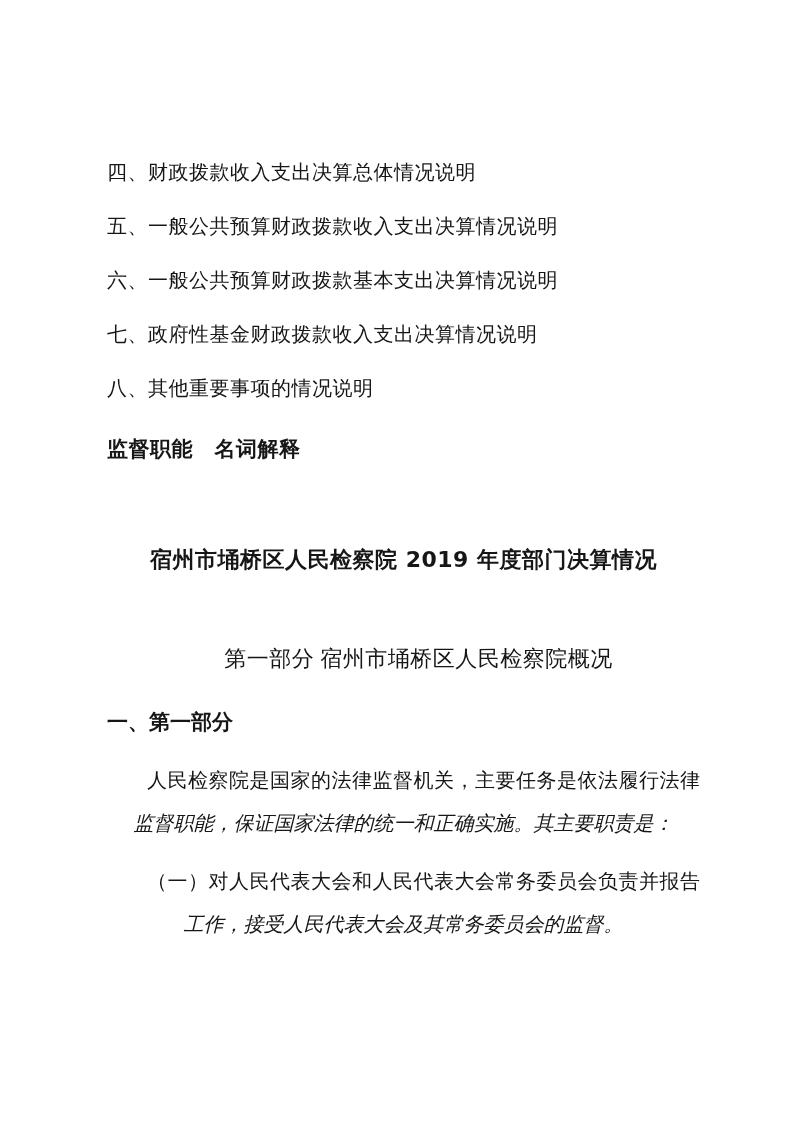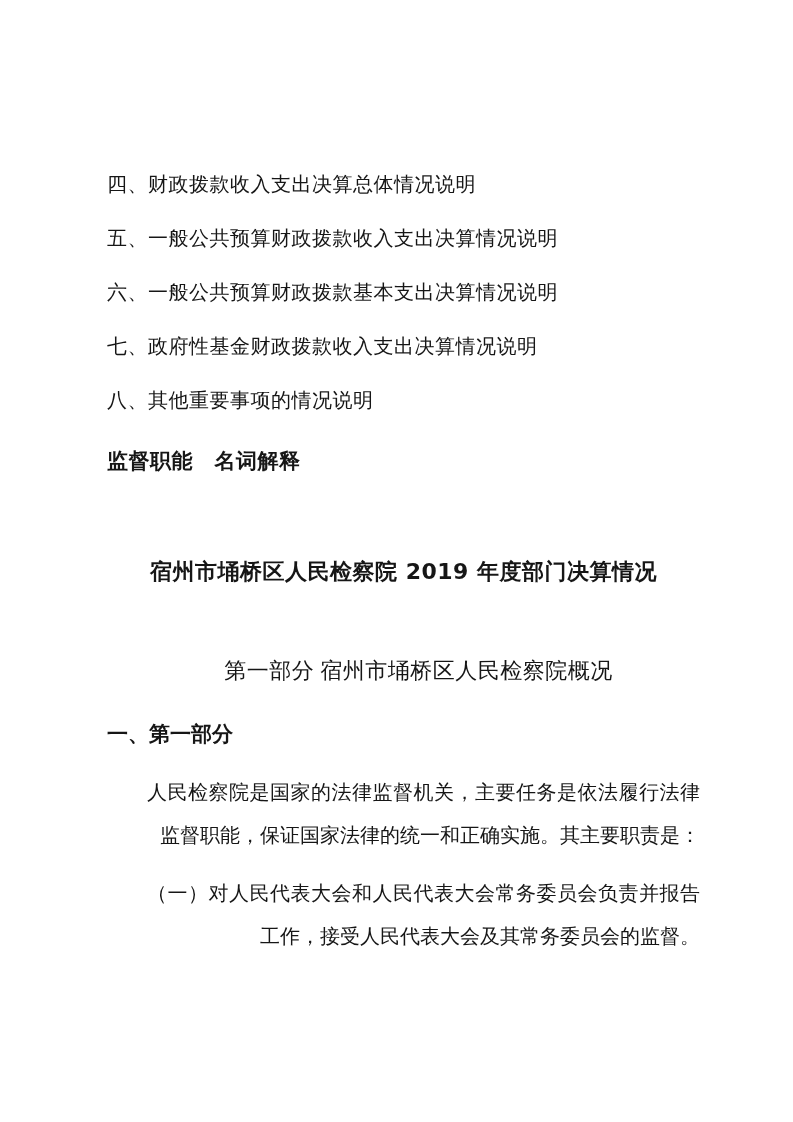--- a/index.html
+++ b/index.html
@@ -17,21 +17,21 @@
     box-sizing: border-box;
     padding: 153px 93px 0 107px;
     color: #161616;
     font-family: "DejaVu Serif", "Liberation Serif", serif;
   }
   
   .toc-item {
     font-size: 20px;
     line-height: 30px;
     letter-spacing: 0.5px;
-    margin: 16px 0 24px 0;
+    margin: 4px 0 24px 0;
     text-align: left;
     white-space: nowrap;
   }
   
   .part4-heading {
     font-size: 21px;
     font-weight: bold;
     line-height: 30px;
     margin: 31px 0 0 0;
     text-align: left;
@@ -79,21 +79,22 @@
     white-space: nowrap;
   }
   .para .line.justified {
     white-space: normal;
     text-align: justify;
     text-align-last: justify;
     text-justify: inter-character;
     text-indent: 2em;
   }
   .para .line.lastline {
-    text-align: right;
+    text-align: center;
+    font-style: italic;
   }
 </style>
 </head>
 <body>
 
 <div class="page">
 
   <div class="toc">
     <div class="toc-item">四、财政拨款收入支出决算总体情况说明</div>
     <div class="toc-item">五、一般公共预算财政拨款收入支出决算情况说明</div>

